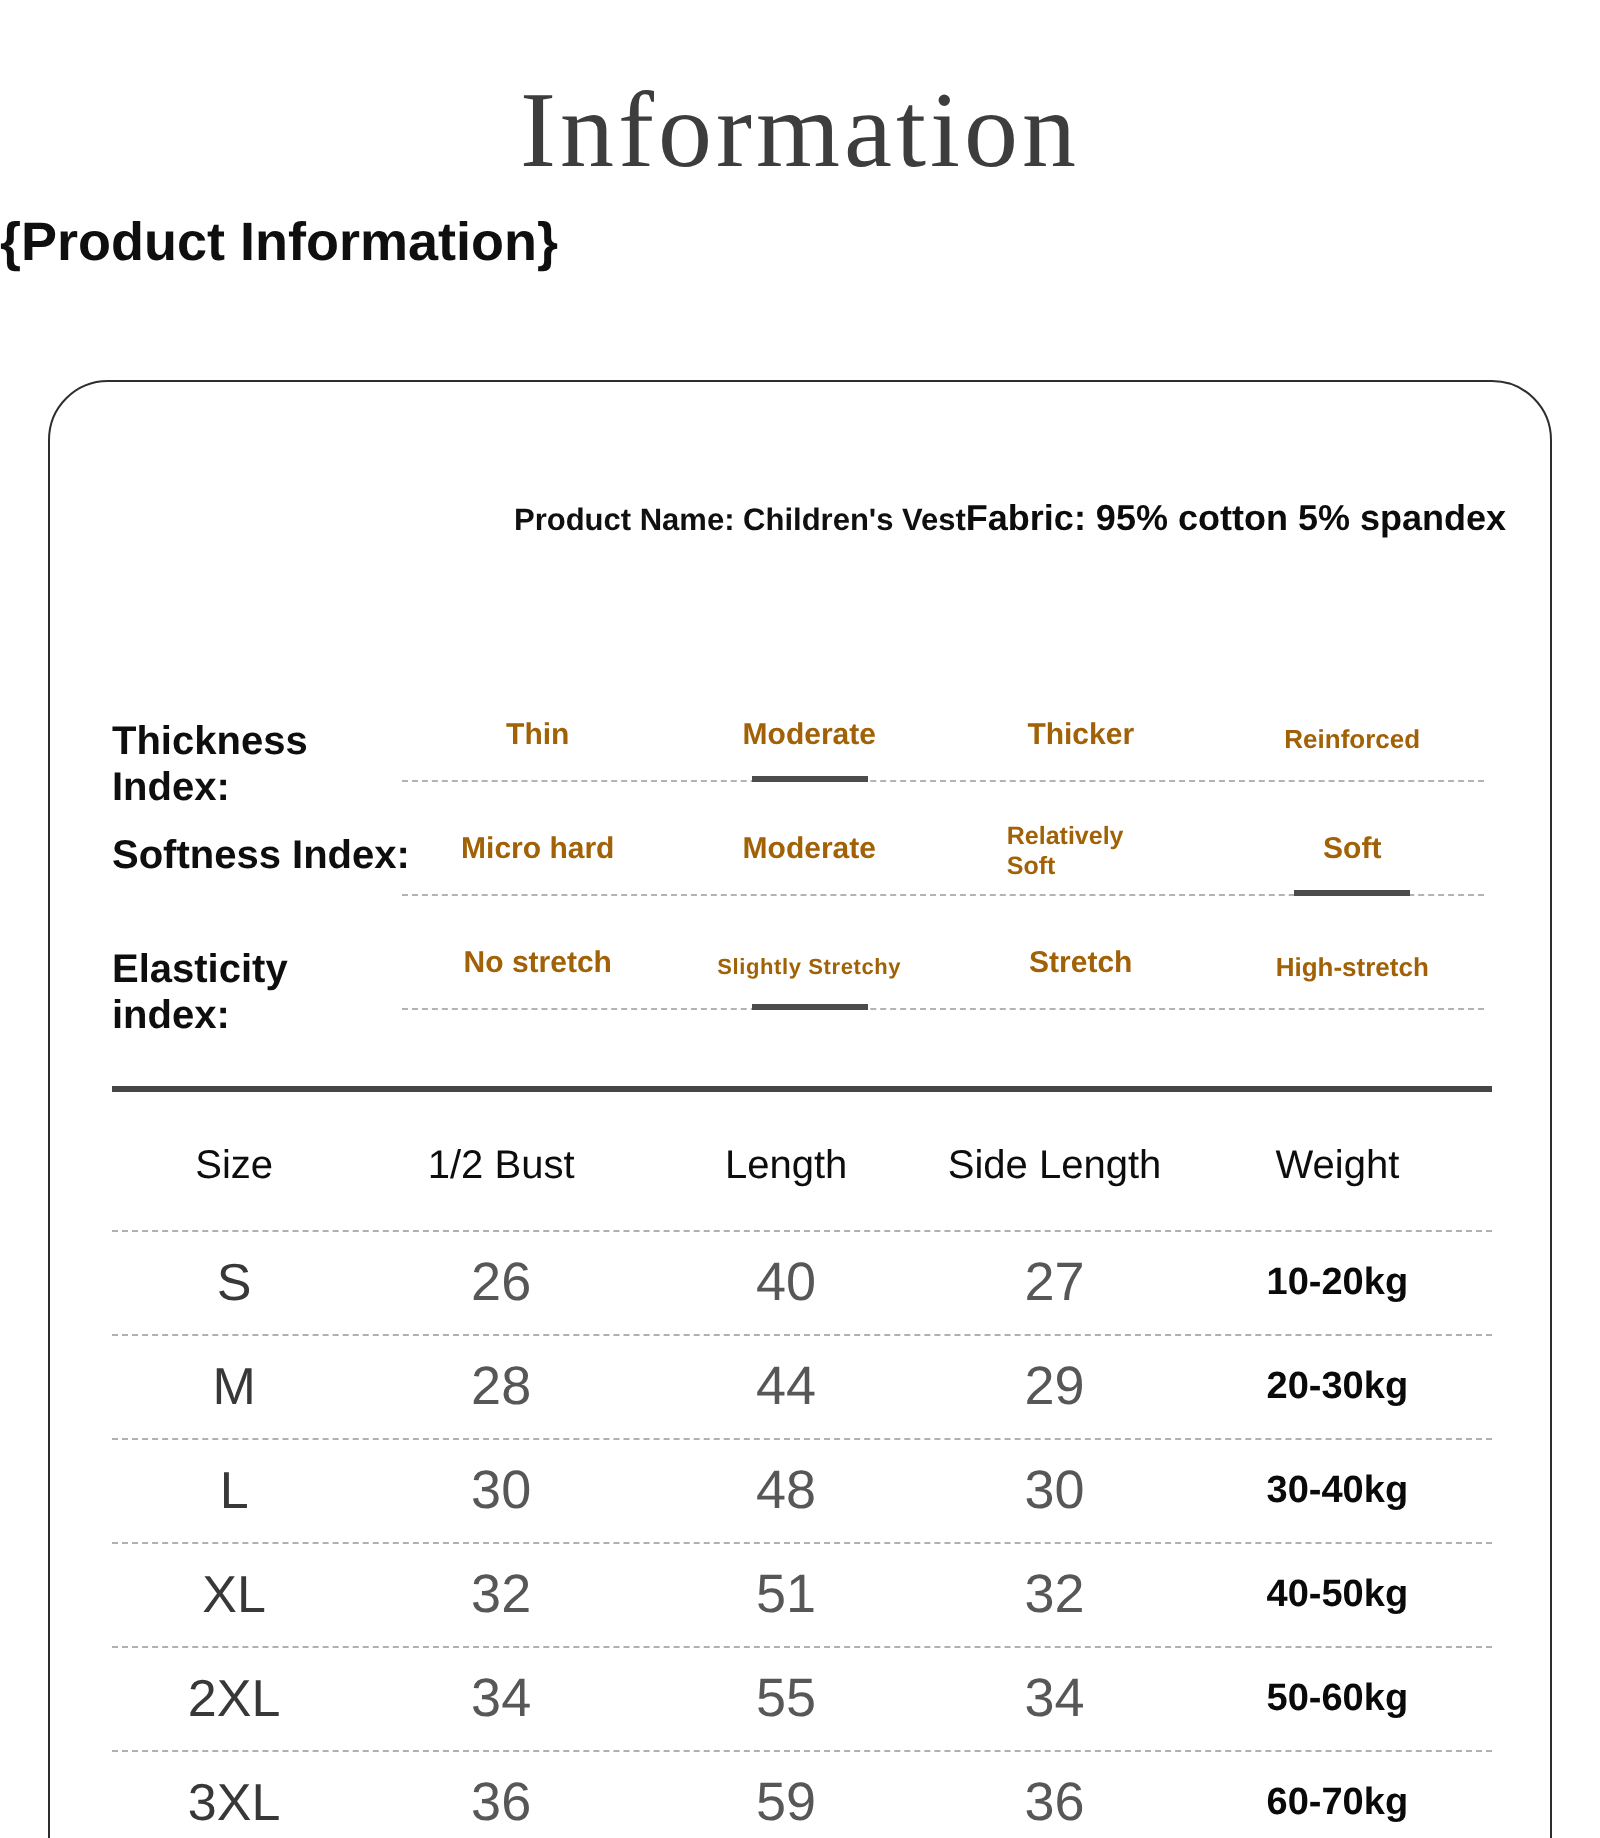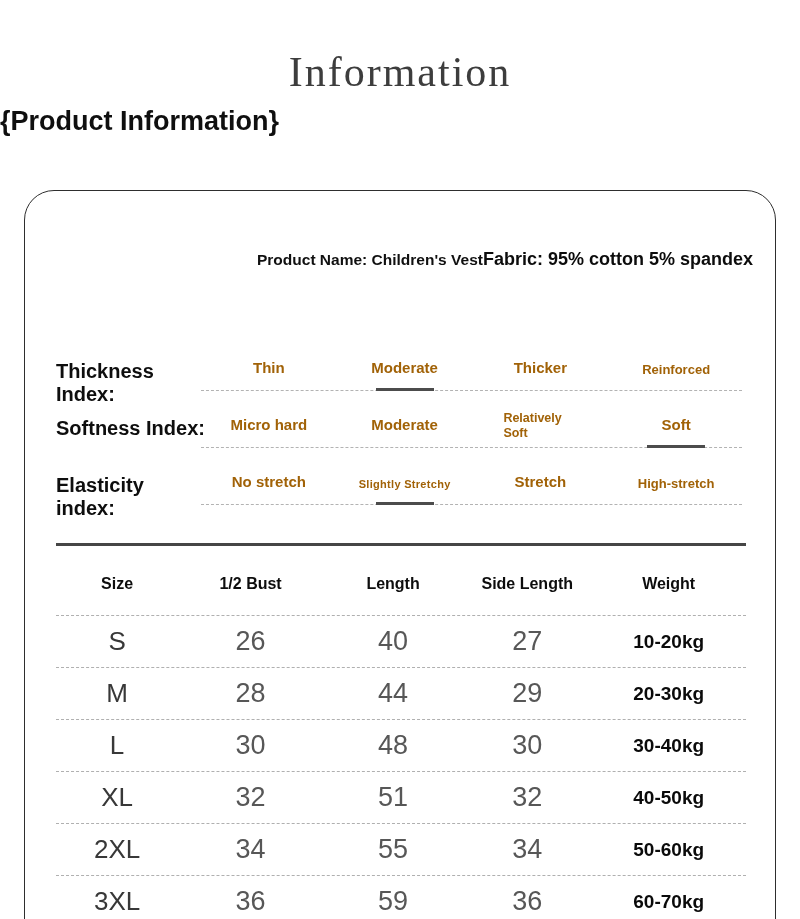--- a/index.html
+++ b/index.html
@@ -7,25 +7,25 @@
     background: #ffffff;
     width: 800px; height: 919px;
     overflow: hidden;
     font-family: "Liberation Sans", sans-serif;
     color: #111;
   }
   .page { position: relative; width: 800px; height: 919px; background: #fff; }
 
   
   .page-title {
-    position: absolute; top: 48px; left: 0; width: 100%;
+    position: absolute; top: 34px; left: 0; width: 100%;
     text-align: center;
     font-family: "Liberation Serif", serif;
     font-weight: 400;
-    font-size: 42px;
+    font-size: 54px;
     letter-spacing: 2px;
     color: #3d3d3d;
   }
   .page-subtitle {
     position: absolute; top: 106px; left: 0; width: 100%;
     text-align: left;
     font-weight: bold;
     font-size: 27px;
     color: #0f0f0f;
   }
@@ -90,21 +90,21 @@
     position: absolute; top: 352px; left: 31px; right: 29px;
     border-top: 3px solid #464646;
   }
   .t-row {
     display: grid;
     grid-template-columns: 17.7% 21% 20.3% 18.6% 22.4%;
     align-items: center;
   }
   .t-head { height: 69px; }
   .t-head .t-cell {
-    font-weight: bold; font-size: 16px; color: #0d0d0d;
+    font-weight: normal; font-size: 20px; color: #0d0d0d;
     text-align: center; padding-top: 6px;
   }
   .t-data { height: 51px; border-top: 1px dashed #b0b0b0; }
   .t-cell { text-align: center; }
   .cell-size   { font-size: 26px; color: #383838; font-weight: 400; }
   .cell-num    { font-size: 27px; color: #575757; font-weight: 400; }
   .cell-weight { font-size: 19px; color: #0a0a0a; font-weight: bold; }
 </style>
 </head>
 <body>

